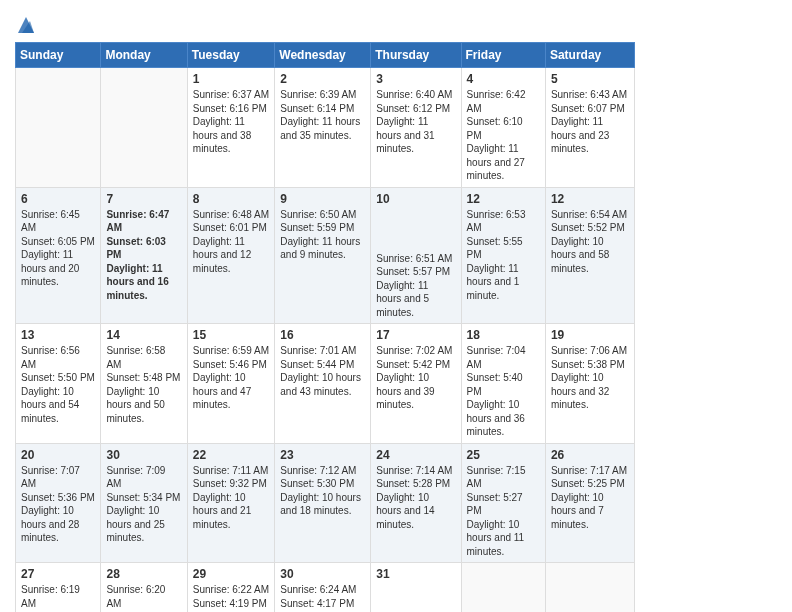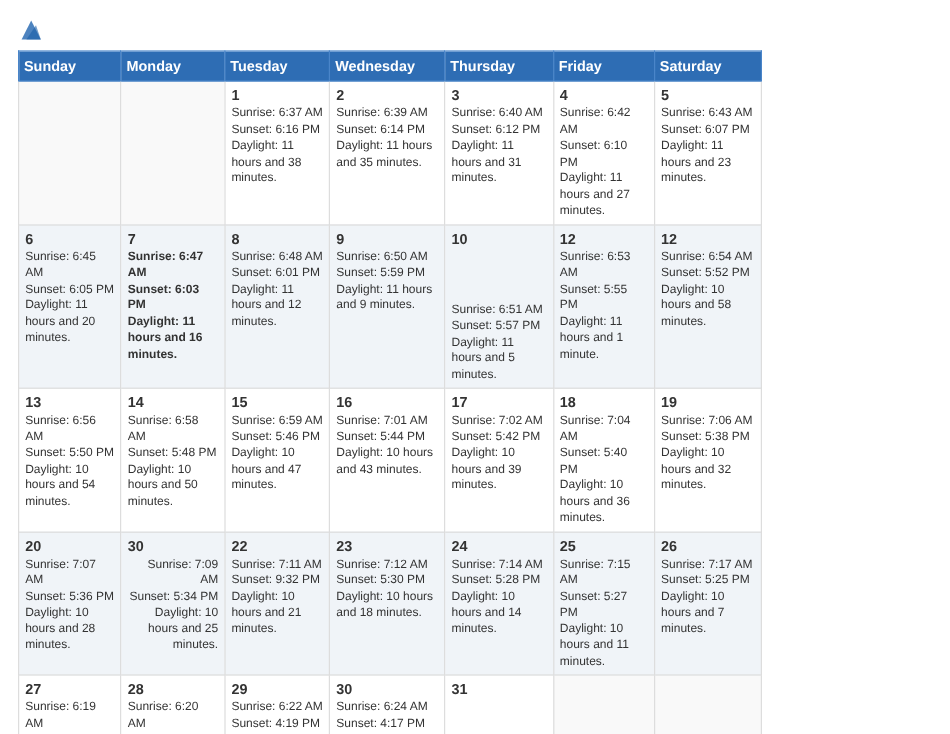--- a/index.html
+++ b/index.html
@@ -259,21 +259,21 @@
         </tr>
         <tr class="row-bg-alt">
           <td>
             <div class="day-number">20</div>
             <div class="day-detail" style="white-space: pre-line;">Sunrise: 7:07 AM
 Sunset: 5:36 PM
 Daylight: 10 hours and 28 minutes.</div>
           </td>
           <td>
             <div class="day-number">30</div>
-            <div class="day-detail" style="white-space: pre-line; text-align: right;">Sunrise: 7:09 AM
+            <div class="day-detail" style="white-space: pre-line;">Sunrise: 7:09 AM
 Sunset: 5:34 PM
 Daylight: 10 hours and 25 minutes.</div>
           </td>
           <td>
             <div class="day-number">22</div>
             <div class="day-detail" style="white-space: pre-line;">Sunrise: 7:11 AM
 Sunset: 9:32 PM
 Daylight: 10 hours and 21 minutes.</div>
           </td>
           <td>

